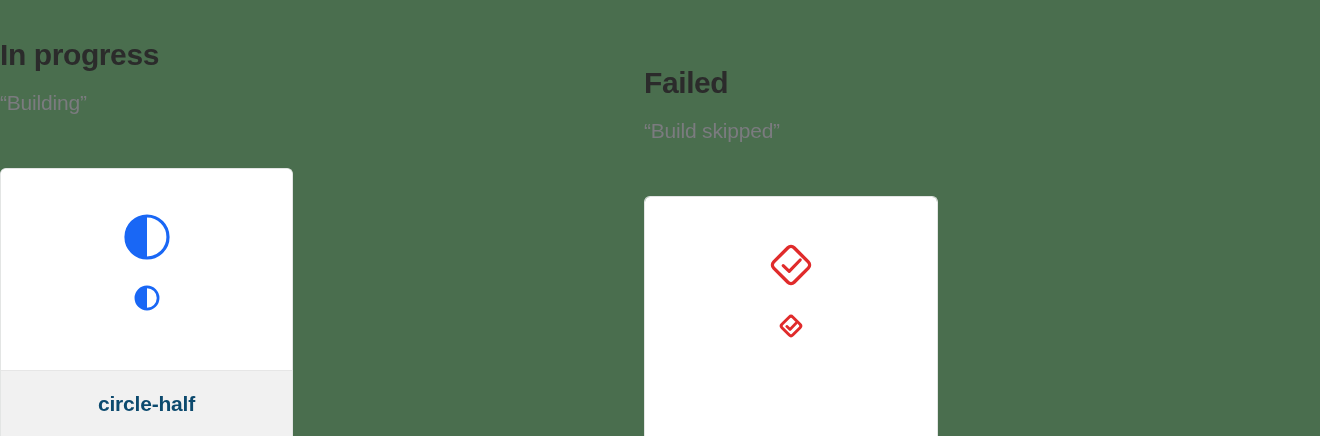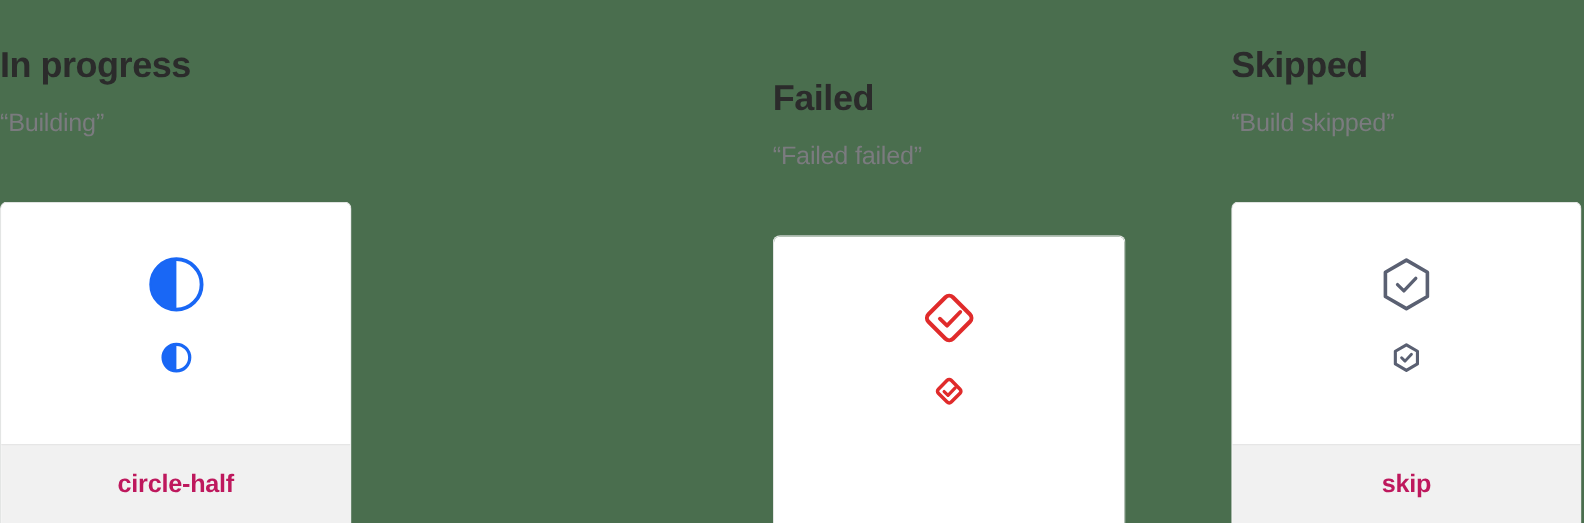--- a/index.html
+++ b/index.html
@@ -109,21 +109,21 @@
     background: #f1f1f1;
     border-top: 1px solid #e6e6e6;
     display: flex;
     align-items: center;
     justify-content: center;
   }
 
   .card-footer-label {
     font-size: 21px;
     font-weight: bold;
-    color: #be185d;
+    color: #0c4a6e;
     letter-spacing: -0.2px;
   }
 </style>
 </head>
 <body>
 
 <div class="board">
 
   <div class="column col-0">
     <div class="heading-block">
@@ -152,21 +152,21 @@
       <div class="card-footer">
         <span class="card-footer-label">circle-half</span>
       </div>
     </div>
   </div>
 
 
   <div class="column col-2">
     <div class="heading-block">
       <div class="col-title">Failed</div>
-      <div class="col-subtitle">“Failed failed”</div>
+      <div class="col-subtitle">“Build skipped”</div>
     </div>
 
     <div class="card">
       <div class="card-body">
 
         <div class="icon-slot icon-lg">
           <svg viewBox="0 0 48 48" xmlns="http://www.w3.org/2000/svg" fill="none">
             <g transform="rotate(45 24 24)">
               <rect x="9.6" y="9.6" width="28.8" height="28.8" rx="4.4" stroke="#e02b2b" stroke-width="3.4"></rect>
             </g>
@@ -180,43 +180,14 @@
               <rect x="10" y="10" width="28" height="28" rx="4.4" stroke="#e02b2b" stroke-width="5.4"></rect>
             </g>
             <path d="M16.2 24.6 L22.2 30.4 L33.2 19.0" stroke="#e02b2b" stroke-width="5" stroke-linecap="round" stroke-linejoin="round"></path>
           </svg>
         </div>
 
       </div>
     </div>
   </div>
 
-  <div class="column col-3">
-    <div class="heading-block">
-      <div class="col-title">Skipped</div>
-      <div class="col-subtitle">“Build skipped”</div>
-    </div>
-
-    <div class="card">
-      <div class="card-body">
-
-        <div class="icon-slot icon-lg">
-          <svg viewBox="0 0 48 48" xmlns="http://www.w3.org/2000/svg" fill="none">
-            <path d="M24 3.8 L41.5 13.9 L41.5 34.1 L24 44.2 L6.5 34.1 L6.5 13.9 Z" stroke="#5a6072" stroke-width="3" stroke-linejoin="round"></path>
-            <path d="M16.6 24.2 L21.9 29.4 L31.8 18.9" stroke="#5a6072" stroke-width="2.8" stroke-linecap="round" stroke-linejoin="round"></path>
-          </svg>
-        </div>
-
-        <div class="icon-slot icon-sm">
-          <svg viewBox="0 0 48 48" xmlns="http://www.w3.org/2000/svg" fill="none">
-            <path d="M24 4.4 L41 14.2 L41 33.8 L24 43.6 L7 33.8 L7 14.2 Z" stroke="#5a6072" stroke-width="4.8" stroke-linejoin="round"></path>
-            <path d="M16.6 24.2 L21.9 29.4 L31.8 18.9" stroke="#5a6072" stroke-width="4.4" stroke-linecap="round" stroke-linejoin="round"></path>
-          </svg>
-        </div>
-
-      </div>
-      <div class="card-footer">
-        <span class="card-footer-label">skip</span>
-      </div>
-    </div>
-  </div>
 
 </div>
 
 </body></html>

